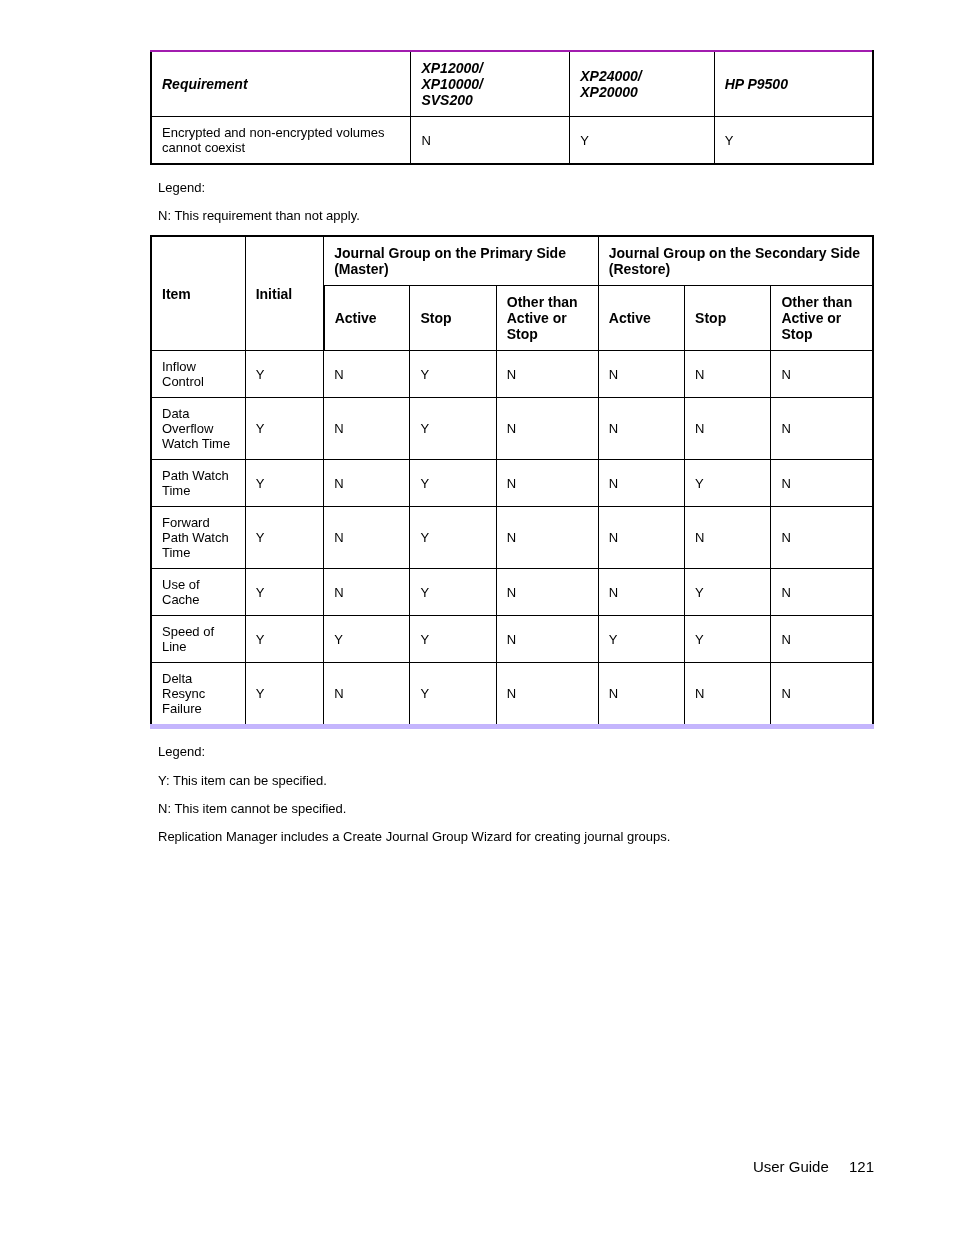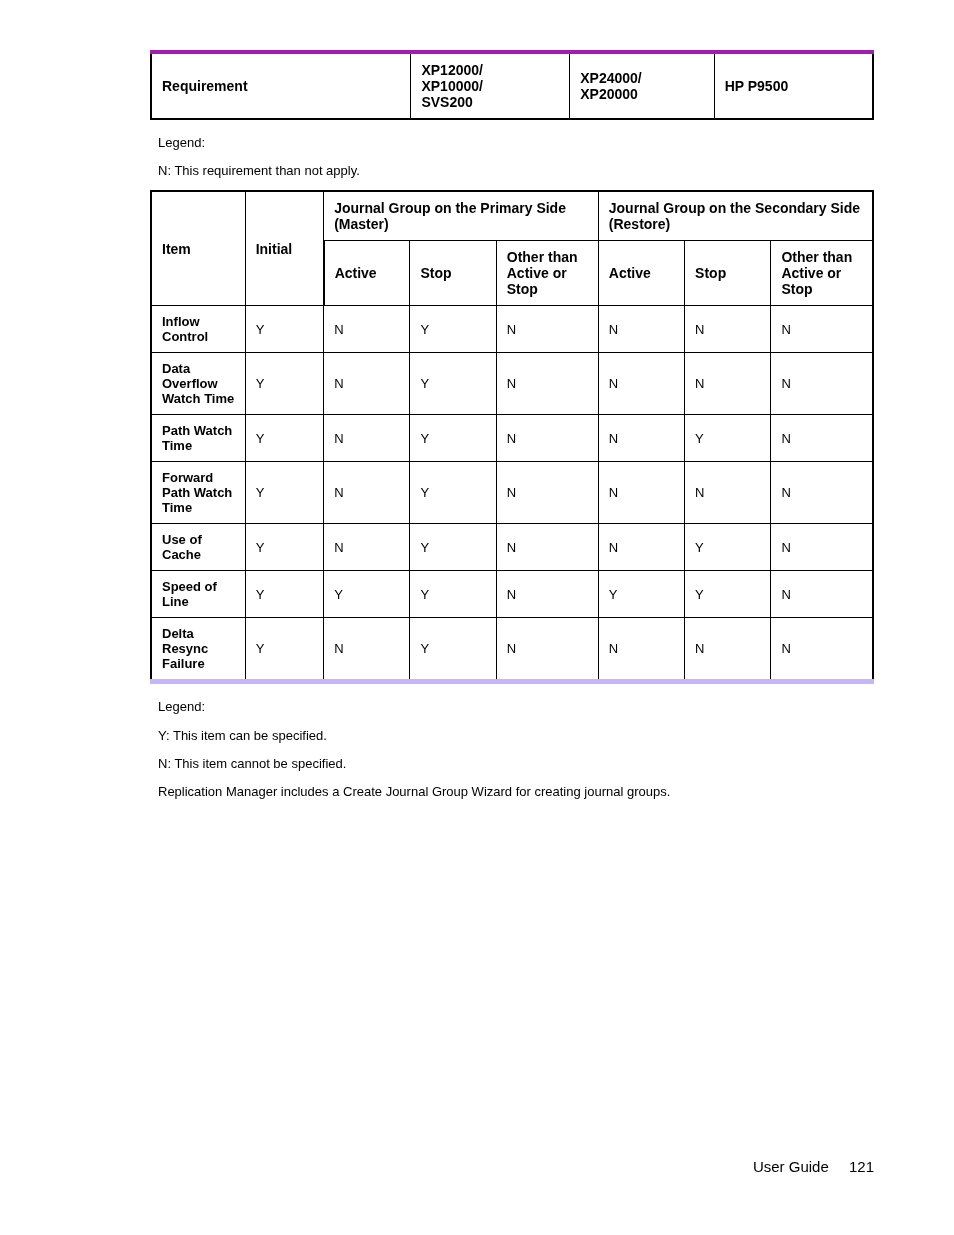--- a/index.html
+++ b/index.html
@@ -59,37 +59,38 @@
     border-left: 1px solid #000;
     border-right: none;
   }
   .table1 th:last-child, .table1 td:last-child {
     border-right: 2px solid #000;
   }
   .table1 tr th:first-child, .table1 tr td:first-child {
     border-left: 2px solid #000;
   }
   .table1 tr:first-child th {
-    border-top: 4px solid #a21caf;
+    border-top: 2px solid #a21caf;
+    font-style: italic;
   }
   .table1 tr:last-child td {
     border-bottom: 2px solid #000;
   }
 
   .table2 {
     border: 2px solid #000;
   }
   .table2 th, .table2 td {
     border: 1px solid #000;
   }
   .table2 tr:first-child th { border-top: 2px solid #000; }
   .table2 tr td:first-child, .table2 tr th:first-child { border-left: 2px solid #000; }
   .table2 tr td:last-child, .table2 tr th:last-child { border-right: 2px solid #000; }
   .table2 tbody tr:last-child td { border-bottom: 5px solid #c4b5fd; }
-  .table2 .row-head { font-weight: bold; font-size: 13px; }
+  .table2 .row-head { font-weight: normal; font-size: 13px; }
 
   .footer {
     position: absolute;
     bottom: 60px;
     right: 80px;
     font-size: 15px;
   }
   .footer .pgnum { margin-left: 16px; }
 </style>
 </head>
@@ -102,20 +103,26 @@
       <tbody>
           <tr>
         <th style="width:36%">Requirement</th>
         <th style="width:22%; white-space:pre-line">XP12000/
 XP10000/
 SVS200</th>
         <th style="width:20%; white-space:pre-line">XP24000/
 XP20000</th>
         <th style="width:22%">HP P9500</th>
       </tr>
+      <tr>
+        <td>Encrypted and non-encrypted volumes cannot coexist</td>
+        <td>N</td>
+        <td>Y</td>
+        <td>Y</td>
+      </tr>
     </tbody>
       </table>
 
     <p class="body-text">Legend:</p>
     <p class="body-text">N: This requirement than not apply.</p>
   </div>
 
 
   <div class="content-block">
     <table class="table2">

